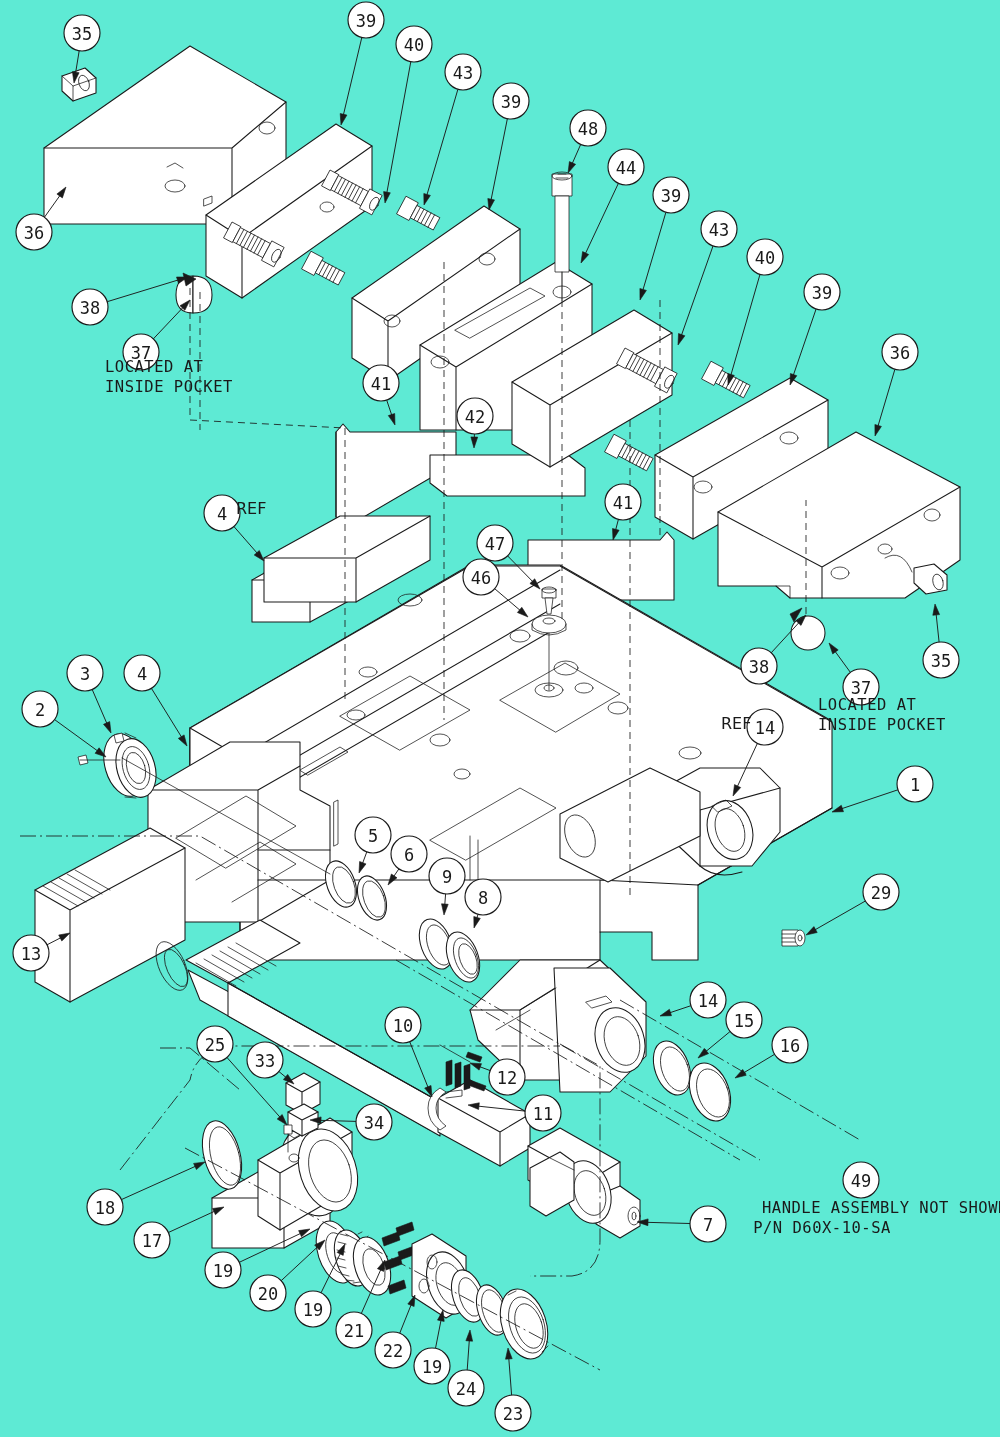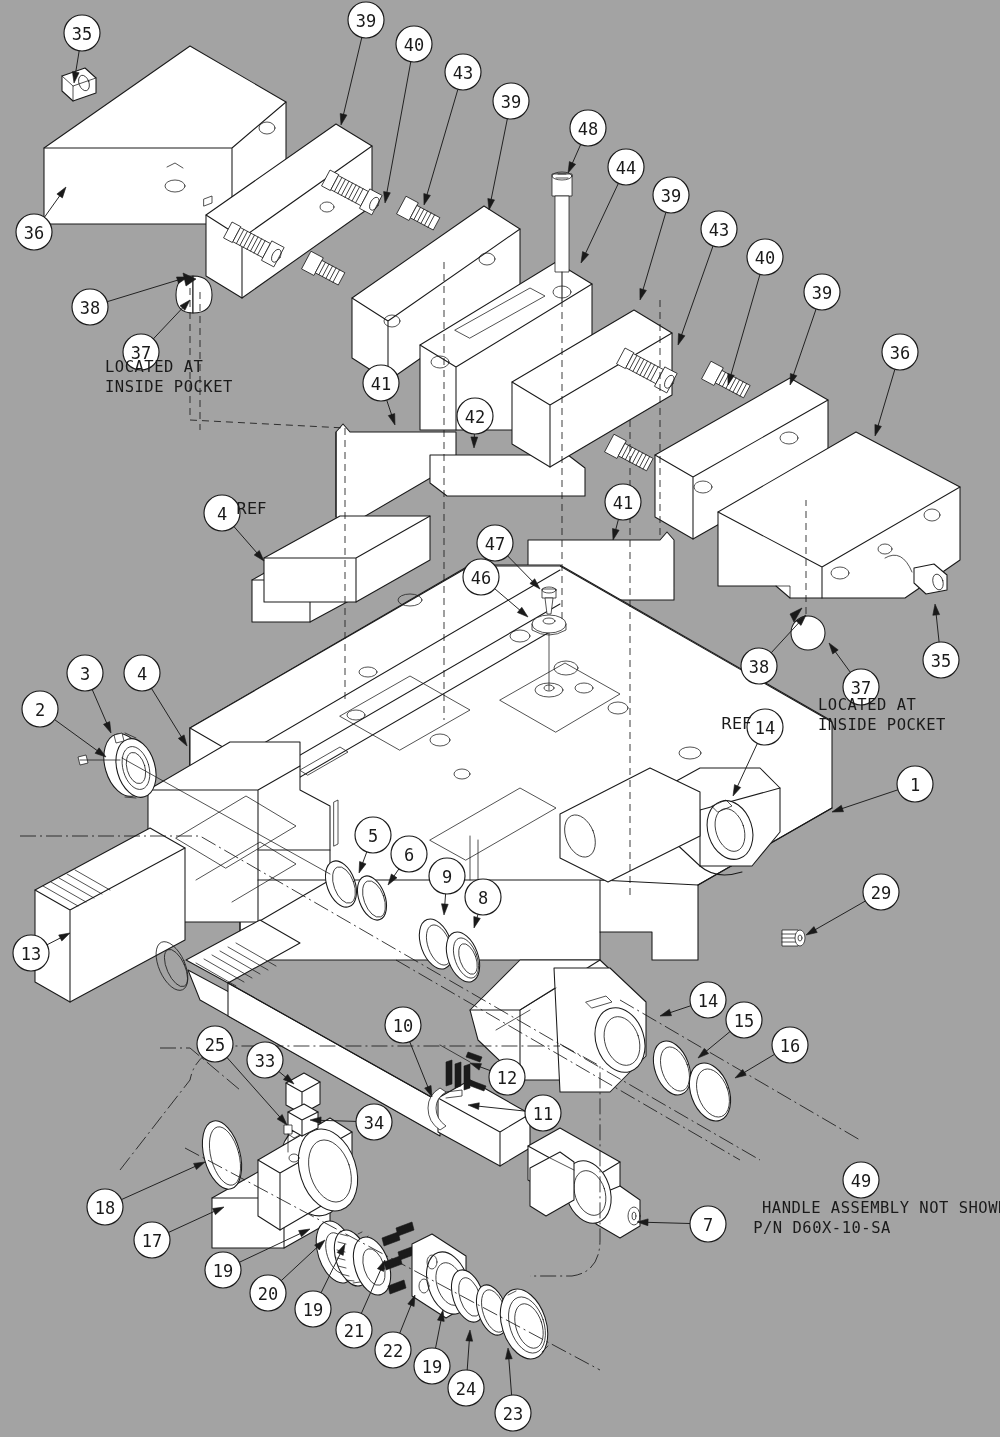--- a/index.html
+++ b/index.html
@@ -1,18 +1,18 @@
 <!DOCTYPE html>
 <html><head>
 <meta charset="utf-8">
 <title>Exploded Assembly Drawing</title>
 <style>
   html,body{margin:0;padding:0;background:#ffffff;}
   body{width:1000px;height:1437px;font-family:"Liberation Sans",sans-serif;overflow:hidden;}
-  #sheet{position:relative;width:1000px;height:1437px;background:#a3a3a3;}
+  #sheet{position:relative;width:1000px;height:1437px;background:#5eead4;}
   svg#dwg{position:absolute;left:0;top:0;width:1000px;height:1437px;}
   .ln{fill:none;stroke:#1a1a1a;stroke-width:1.05;stroke-linecap:round;stroke-linejoin:round;}
   .ln-t{fill:none;stroke:#1a1a1a;stroke-width:0.75;stroke-linecap:round;stroke-linejoin:round;}
   .fillw{fill:#ffffff;stroke:#1a1a1a;stroke-width:1.05;stroke-linejoin:round;}
   .fillw-t{fill:#ffffff;stroke:#1a1a1a;stroke-width:0.75;stroke-linejoin:round;}
   .dash{fill:none;stroke:#1a1a1a;stroke-width:0.85;stroke-dasharray:7 5;}
   .phantom{fill:none;stroke:#1a1a1a;stroke-width:0.85;stroke-dasharray:16 4 2 4;}
   .dk{fill:#1a1a1a;stroke:#1a1a1a;stroke-width:0.6;}
   .leader{fill:none;stroke:#1a1a1a;stroke-width:0.95;}
   .balloon circle{fill:#ffffff;stroke:#1a1a1a;stroke-width:1.15;}

